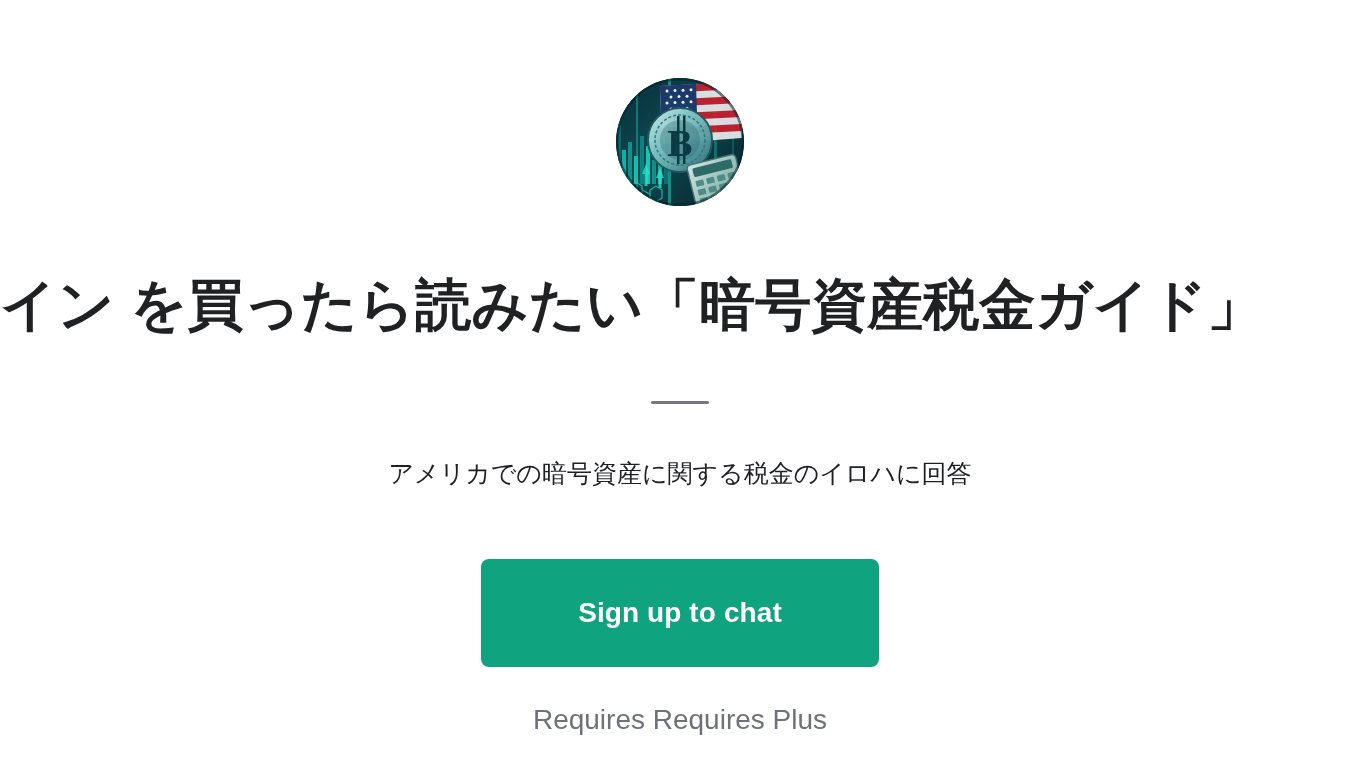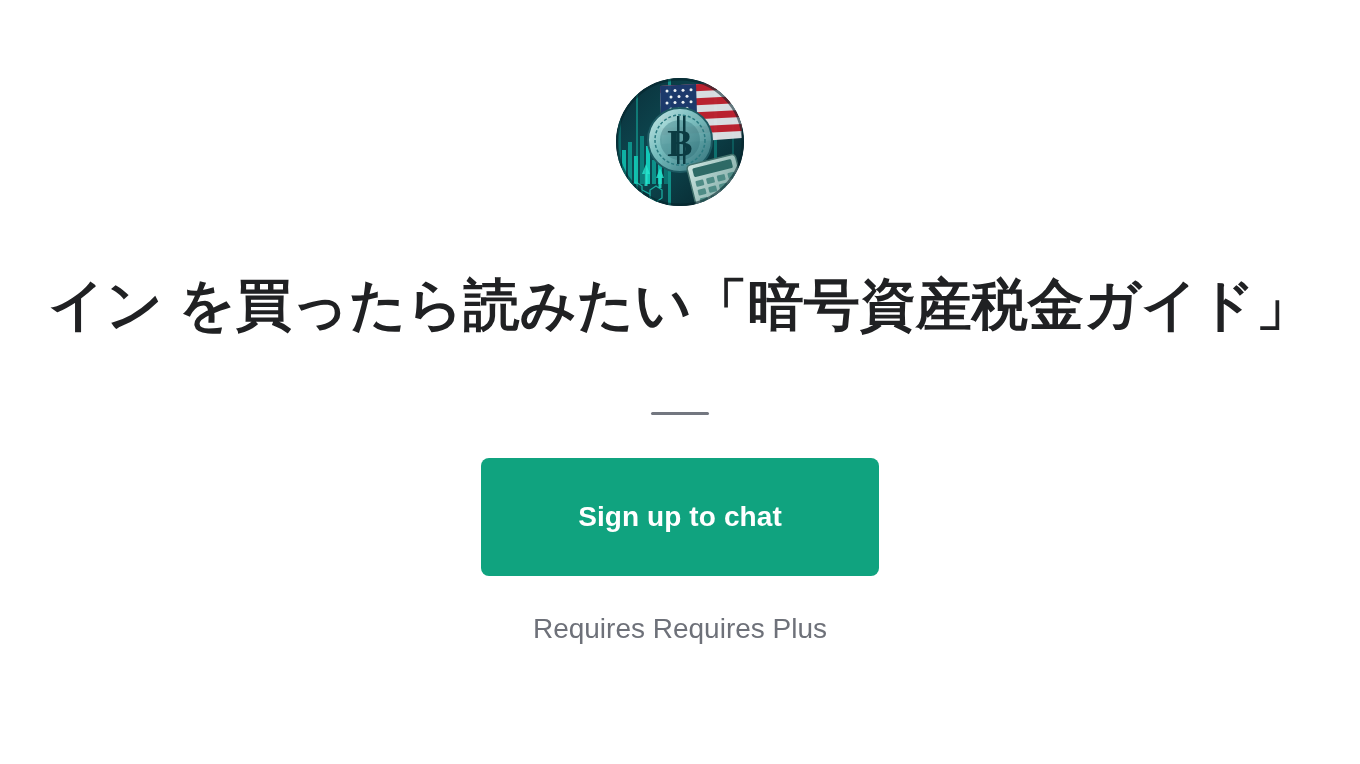--- a/index.html
+++ b/index.html
@@ -36,21 +36,20 @@
     flex: none;
     background: #0b2b33;
   }
   .avatar svg { display: block; width: 128px; height: 128px; }
 
   
   .title-row {
     width: 1360px;
     margin-top: 28px;
     display: flex;
-    justify-content: center;
     overflow: hidden;
   }
   .title {
     font-size: 56px;
     line-height: 1.18;
     font-weight: 700;
     color: #202123;
     white-space: nowrap;
     letter-spacing: 0px;
     text-align: center;
@@ -226,18 +225,19 @@
       </g>
     </svg>
   </div>
 
   <div class="title-row">
     <h1 class="title">イン を買ったら読みたい「暗号資産税金ガイド」</h1>
   </div>
 
   <div class="divider"></div>
 
+  <p class="subtitle">アメリカでの暗号資産に関する税金のイロハに回答</p>
 
   <button class="cta-button">Sign up to chat</button>
 
   <p class="requires-note">Requires Requires Plus</p>
 
 </div>
 
 </body></html>

